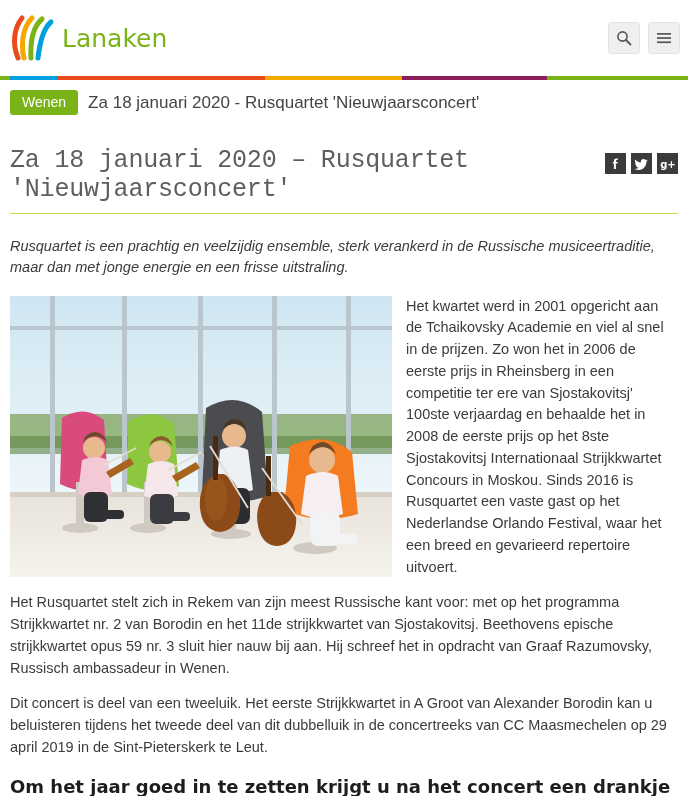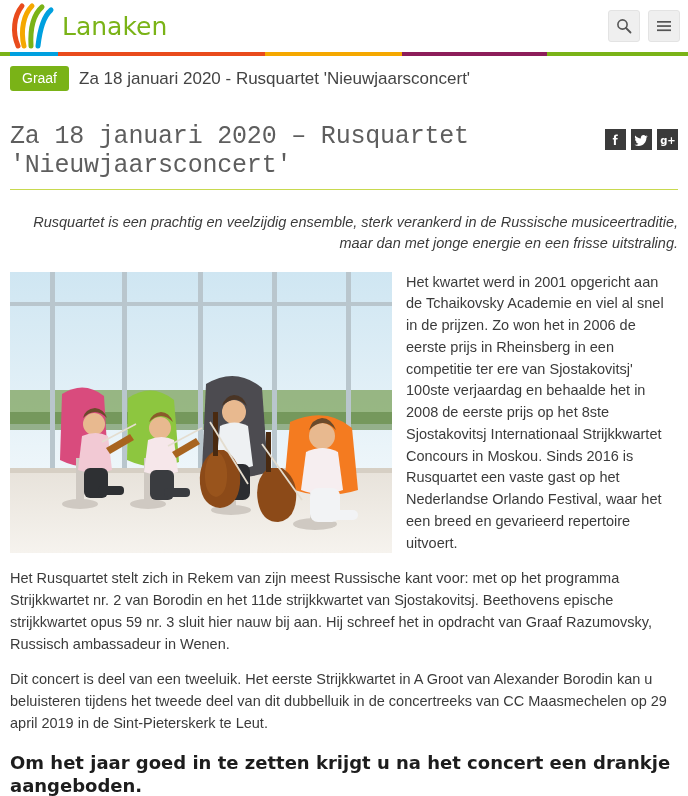--- a/index.html
+++ b/index.html
@@ -10,21 +10,21 @@
   body {
     width: 688px; height: 796px;
     font-family: "Liberation Sans", sans-serif;
     color: #333;
     overflow: hidden;
     position: relative;
   }
 
   
   .header {
-    height: 52px;
+    height: 76px;
     display: flex;
     align-items: center;
     padding: 0 8px 0 10px;
     background: #fff;
     position: relative;
   }
   .brand {
     display: flex;
     align-items: center;
     gap: 6px;
@@ -125,21 +125,20 @@
     line-height: 1;
   }
   .share a svg { display: block; }
 
   .lead {
     font-size: 14.5px;
     font-style: italic;
     line-height: 1.45;
     color: #3b3b3b;
     margin: 22px 0 0 0;
-    text-align: right;
   }
 
   .body-block {
     margin-top: 18px;
   }
   .figure {
     float: left;
     width: 382px;
     margin: 0 14px 10px 0;
   }
@@ -210,21 +209,21 @@
 <div class="rainbow">
   <i style="flex:0 0 1.5%;background:#7ab317"></i>
   <i style="flex:0 0 7%;background:#00a0df"></i>
   <i style="flex:0 0 30%;background:#e94b1c"></i>
   <i style="flex:0 0 20%;background:#f5a800"></i>
   <i style="flex:0 0 21%;background:#8d1d5a"></i>
   <i style="flex:1 1 auto;background:#7ab317"></i>
 </div>
 
 <div class="breadcrumb">
-  <span class="crumb-start">Graaf</span>
+  <span class="crumb-start">Wenen</span>
   <span class="crumb-text">Za 18 januari 2020 - Rusquartet 'Nieuwjaarsconcert'</span>
 </div>
 
 <div class="content">
 
   <div class="title-row">
     <h1 class="page-title">Za 18 januari 2020 – Rusquartet 'Nieuwjaarsconcert'</h1>
     <div class="share">
       <a href="#">
         <span>

